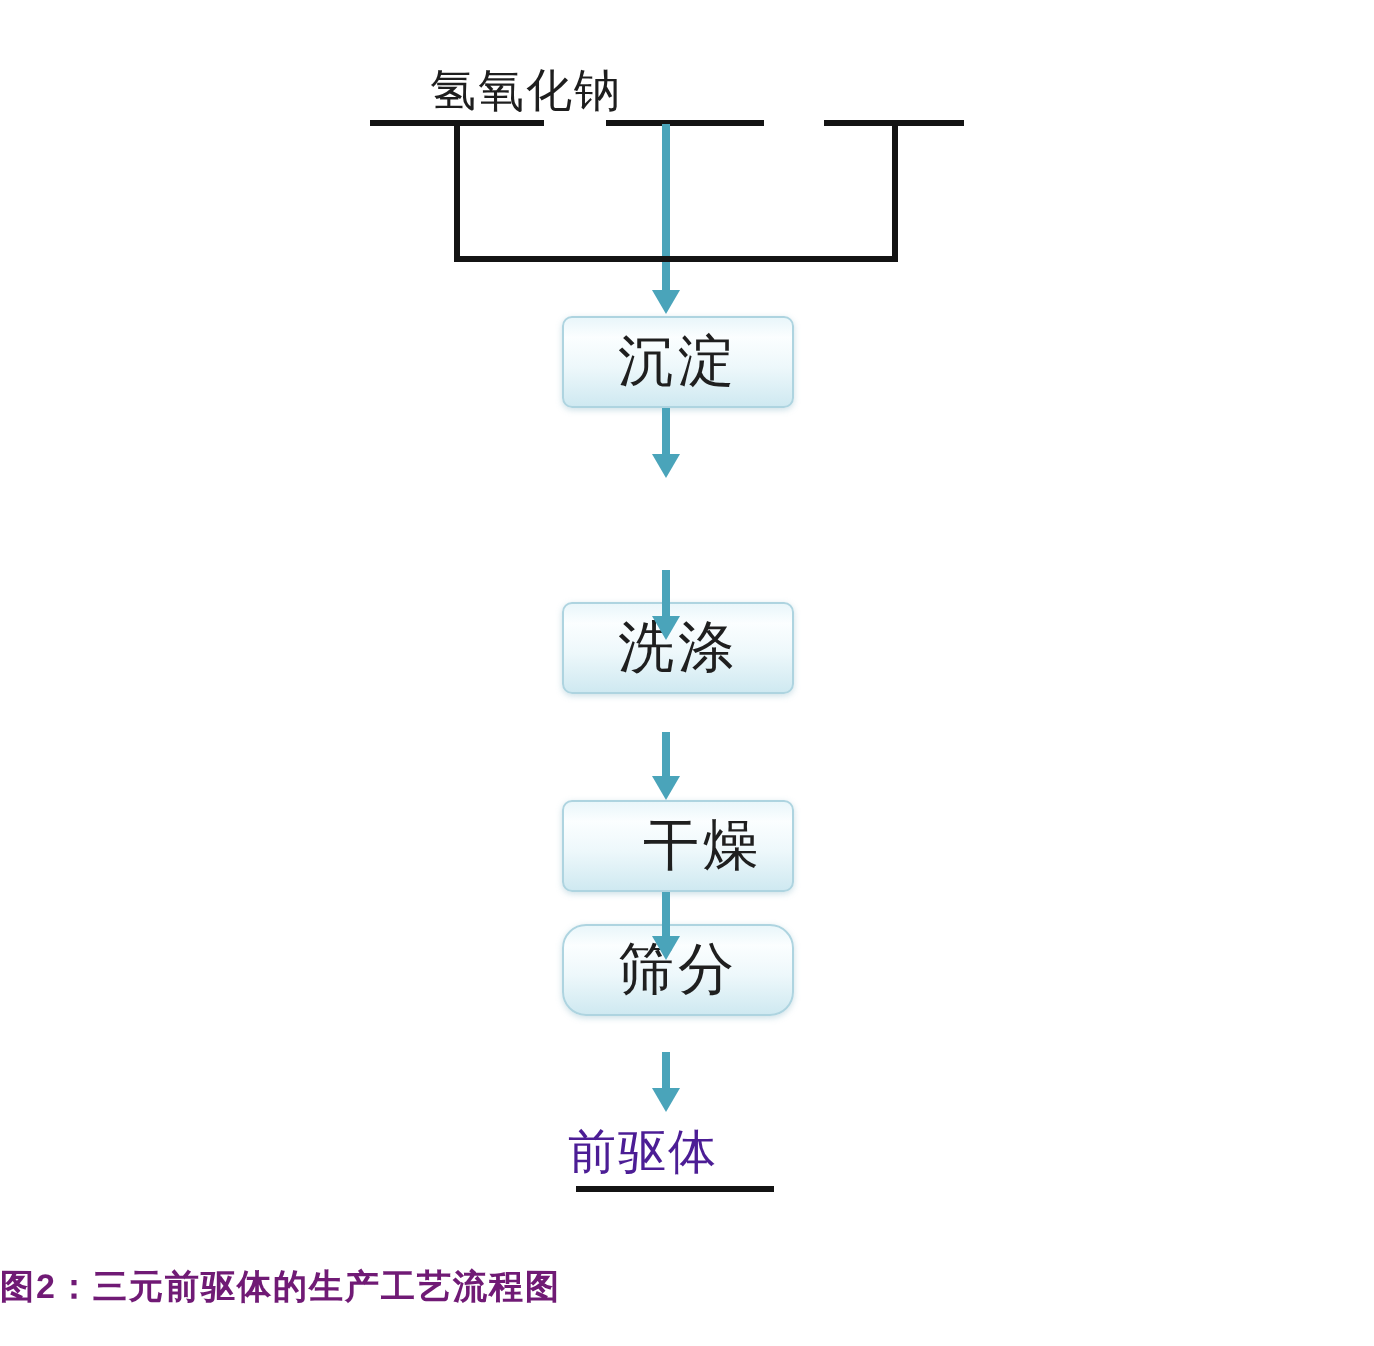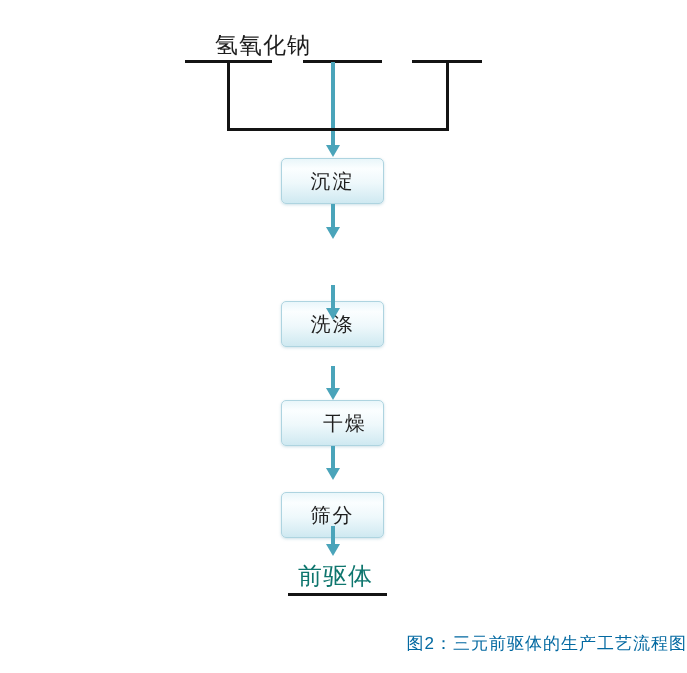--- a/index.html
+++ b/index.html
@@ -44,53 +44,52 @@
     position:absolute;
     left:326px;
     width:0;height:0;
     border-left:7px solid transparent;
     border-right:7px solid transparent;
     border-top:12px solid #4aa4ba;
   }
   .step-box{
     position:absolute;
     left:281px;
-    width:103px;
+    width:116px;
     height:46px;
     box-sizing:border-box;
     border:1px solid #aed4e0;
     border-radius:5px;
     background:linear-gradient(180deg,#e9f6fa 0%,#fbfeff 22%,#eef8fb 55%,#cfe9f1 100%);
     box-shadow:0 1px 3px rgba(110,165,185,0.35);
     display:flex;
     align-items:center;
     justify-content:center;
-    font-size:20px;
+    font-size:28px;
     color:#1f1f1f;
     letter-spacing:2px;
   }
   .output-label{
     position:absolute;
     top:560px;
     left:284px;
     width:103px;
-    text-align:center;
     font-size:24px;
-    color:#0f766e;
+    color:#4c1d95;
     letter-spacing:1px;
   }
   .caption{
     position:absolute;
     top:632px;
     left:0;
     width:687px;
-    text-align:right;
+    text-align:left;
     font-size:17px;
-    font-weight:normal;
-    color:#0369a1;
+    font-weight:bold;
+    color:#701a75;
     letter-spacing:1px;
   }
 </style>
 </head>
 <body>
 
 <div id="canvas">
 
   <div class="top-label" style="left:191px;width:96px;margin-left:24px;">氢氧化钠</div>
 
@@ -107,21 +106,21 @@
 
   <div class="step-box" style="top:158px;">
     <span>沉淀</span>
   </div>
   <div class="step-box" style="top:301px;">
     <span>洗涤</span>
   </div>
   <div class="step-box" style="top:400px;padding-left:25px;">
     <span>干燥</span>
   </div>
-  <div class="step-box" style="top:492px;">
+  <div class="step-box" style="top:462px;border-radius:12px;">
     <span>筛分</span>
   </div>
 
   <div class="flow-line" style="top:204px;height:24px;"></div>
   <div class="arrowhead" style="top:227px;"></div>
 
   <div class="flow-line" style="top:285px;height:24px;"></div>
   <div class="arrowhead" style="top:308px;"></div>
 
   <div class="flow-line" style="top:366px;height:23px;"></div>

